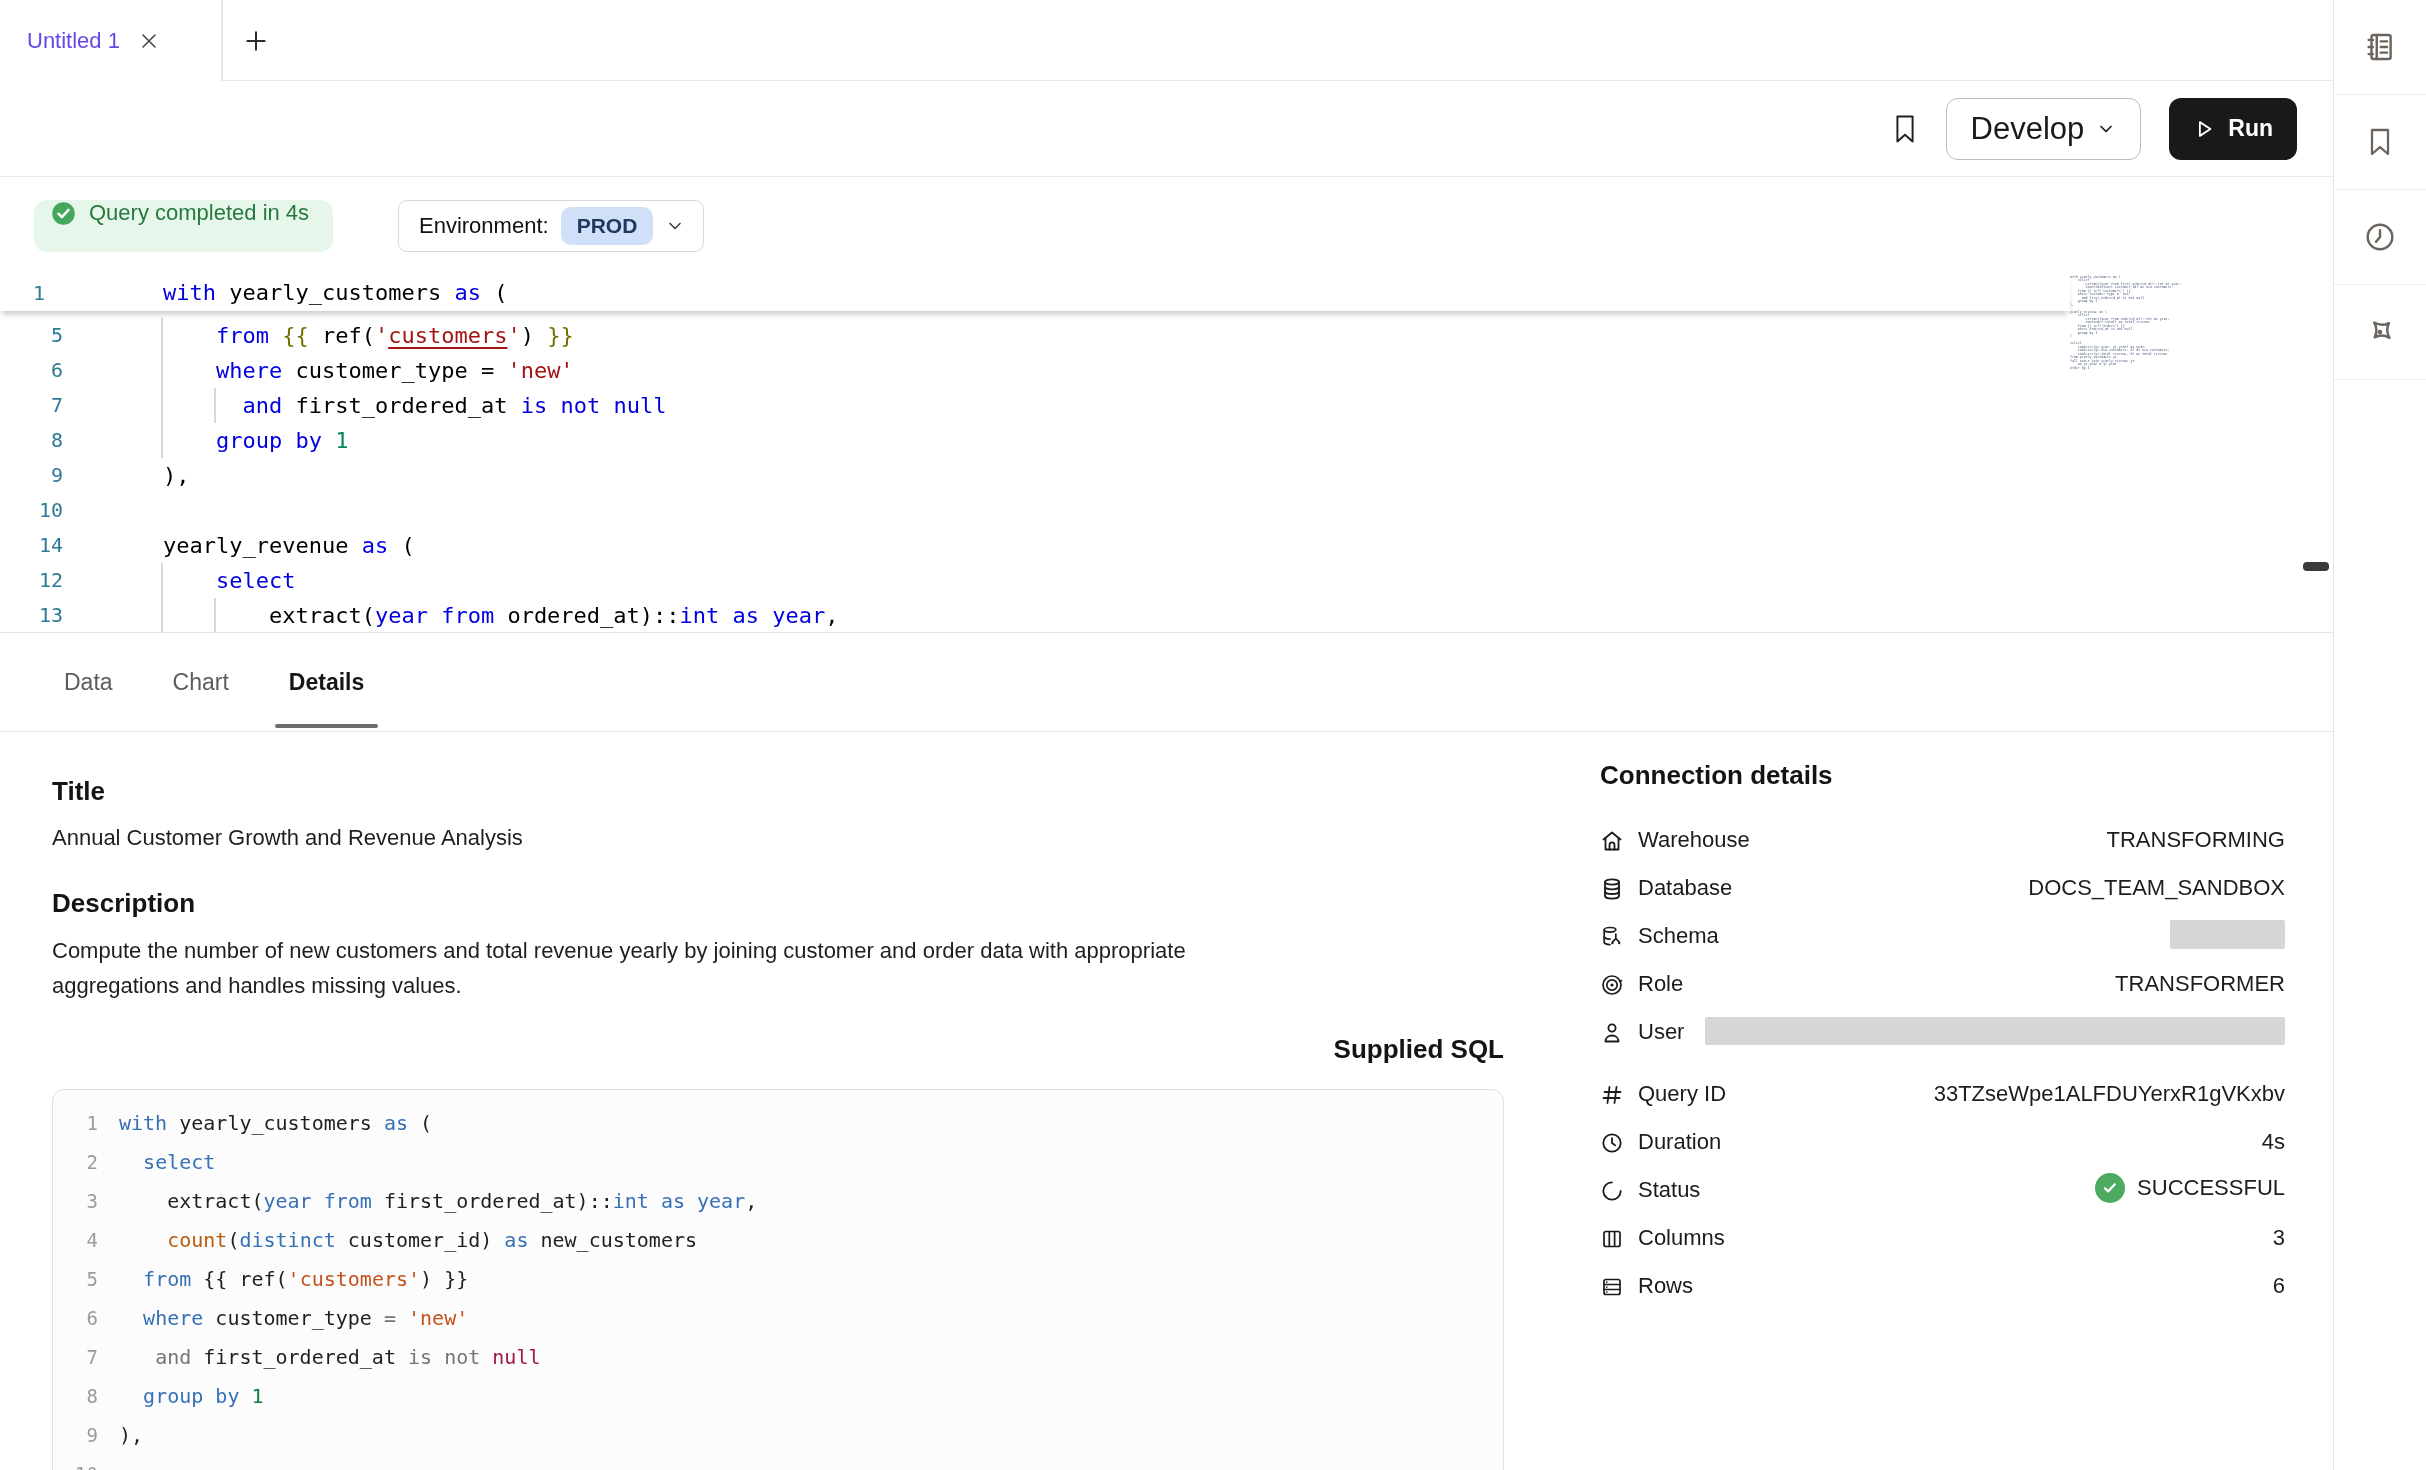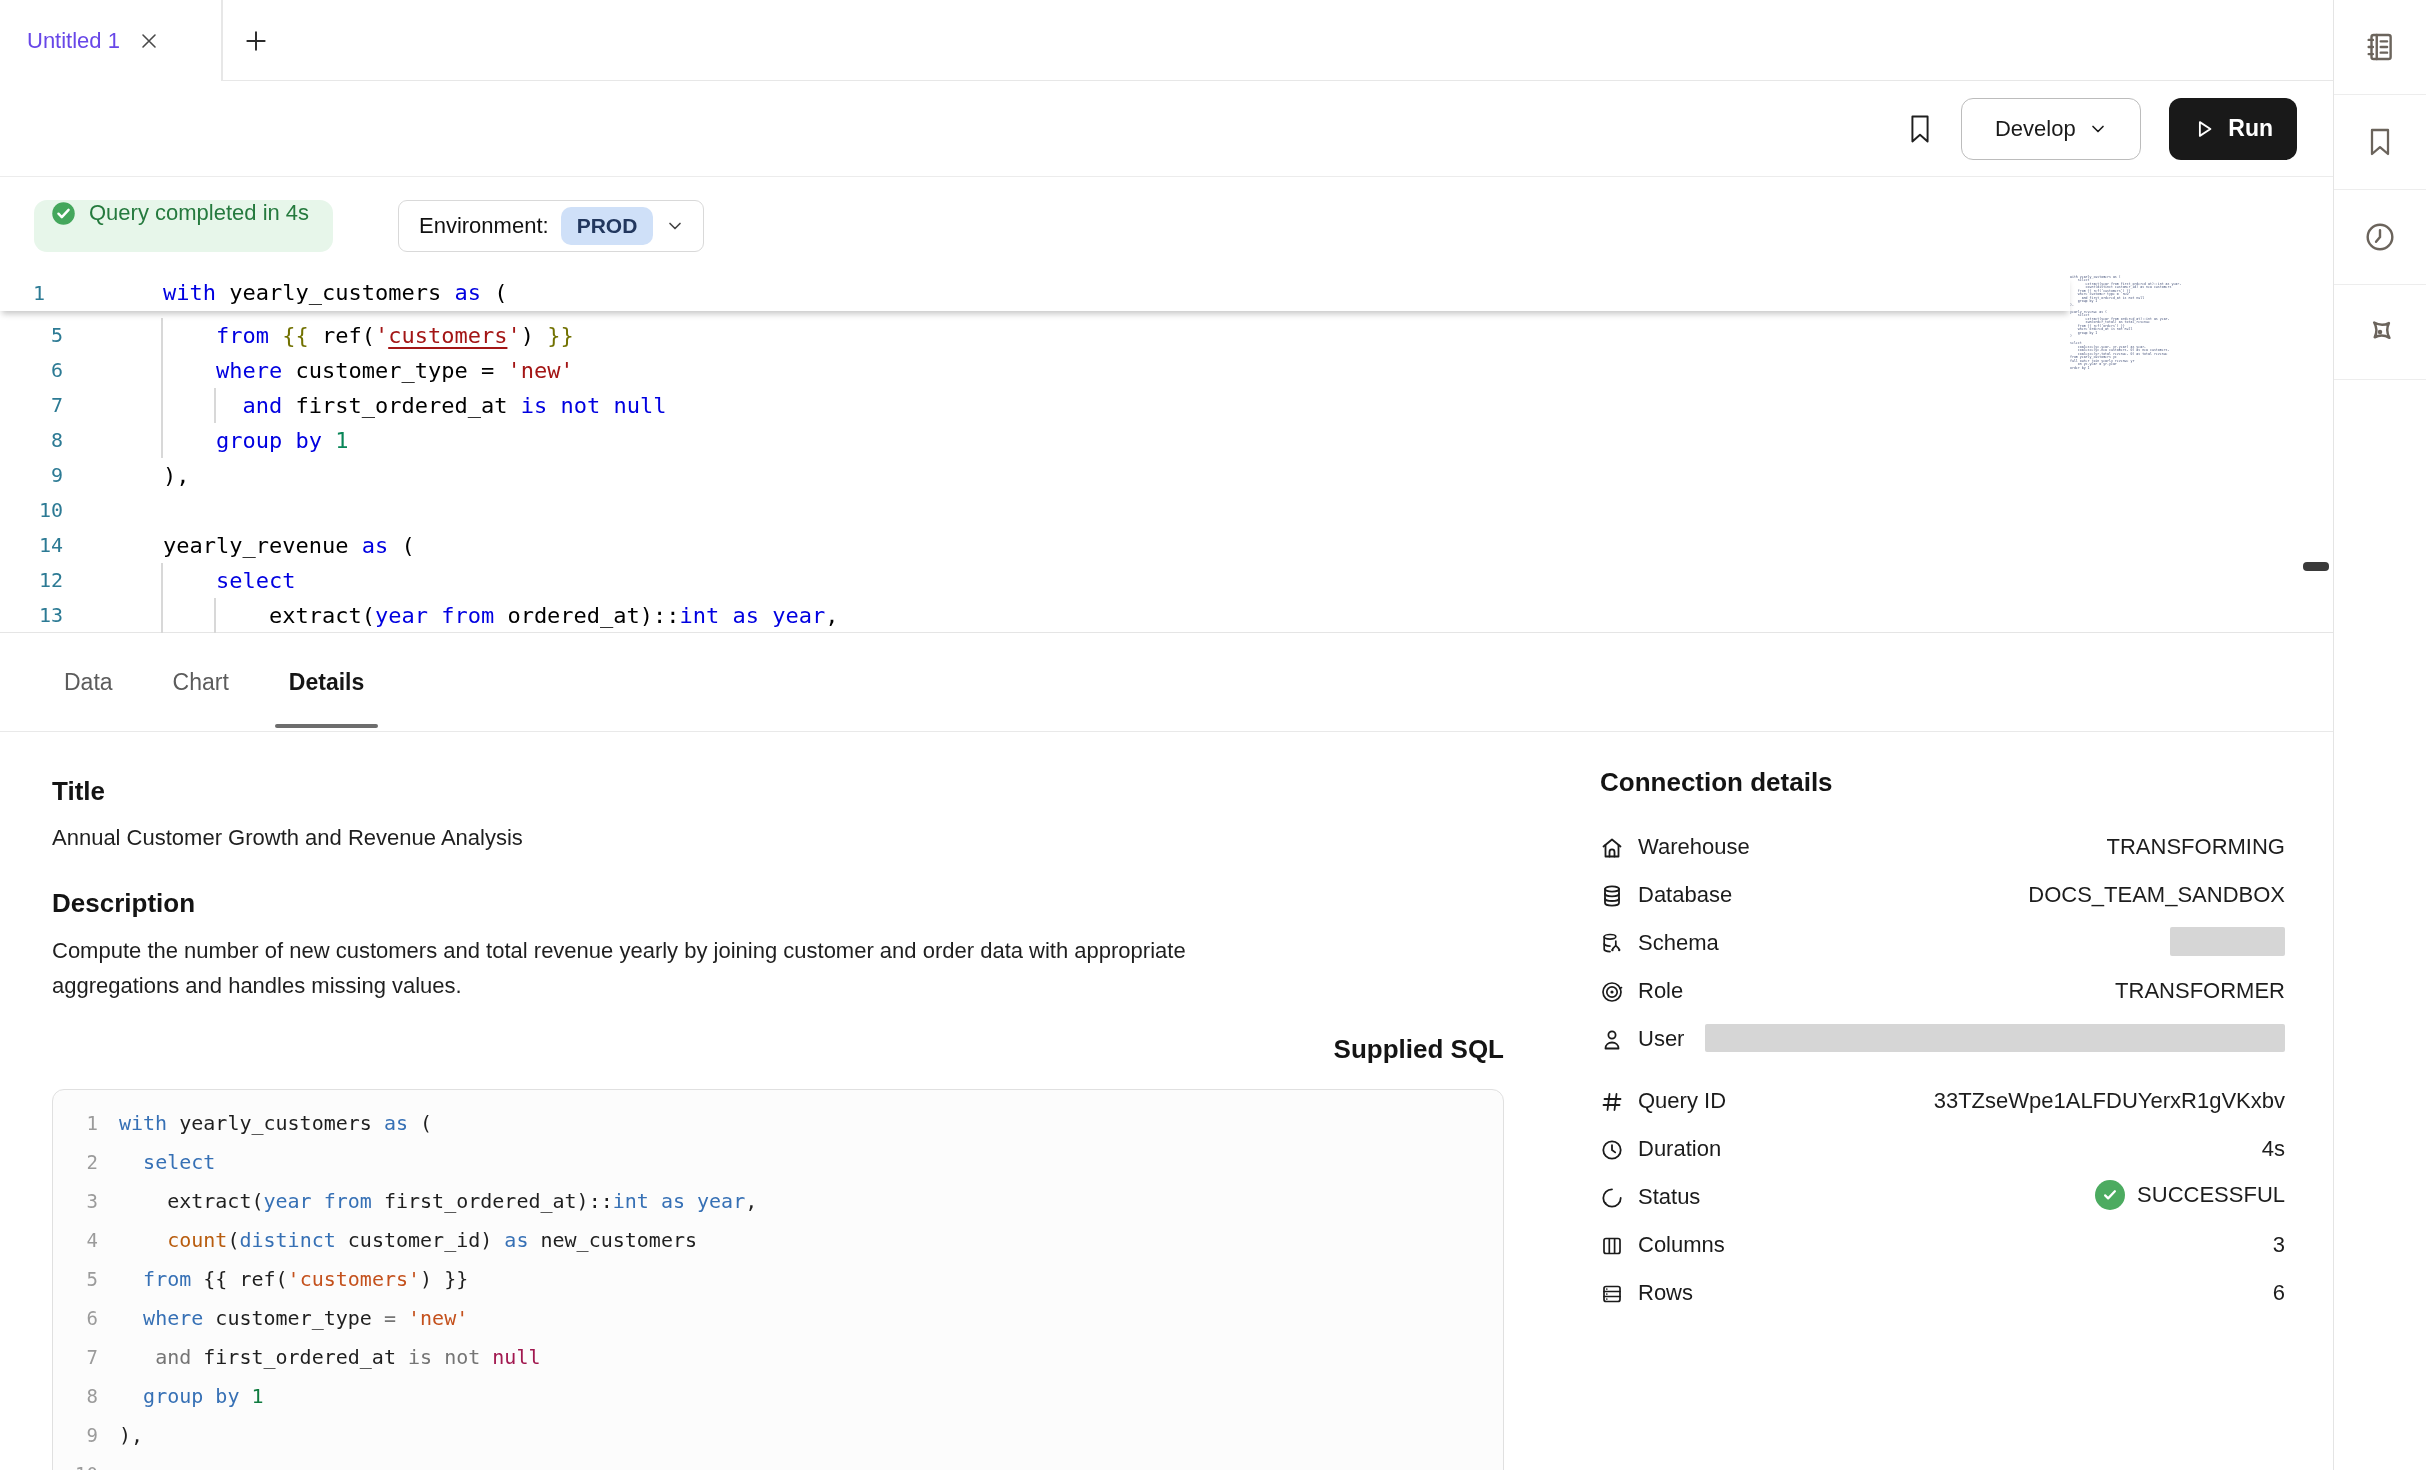--- a/index.html
+++ b/index.html
@@ -20,21 +20,21 @@
   .tab-title { color:#6847e8; font-size:22px; }
   .tab-close { color:#4a4a4a; display:flex; }
   .tab-sep { position:absolute; left:221px; top:0; width:1.5px; height:80px; background:#e7e7e7; }
   .newtab { position:absolute; left:243px; top:28px; width:26px; height:26px; background:none; border:none; color:#2b2b2b; cursor:pointer; display:flex; }
 
   
   .toolbar { position:absolute; top:81px; left:0; width:2333px; height:96px; border-bottom:1.5px solid #ececec;
              display:flex; align-items:center; justify-content:flex-end; padding-right:36px; gap:28px; }
   .bm-btn { border:none; background:none; color:#1f1f1f; display:flex; cursor:pointer; }
   .develop-btn { height:62px; min-width:180px; padding:0 24px; border:1.5px solid #bcbcbc; border-radius:12px; background:#fff;
-                 display:flex; align-items:center; justify-content:center; gap:12px; font-size:22px; color:#1a1a1a; cursor:pointer;
+                 display:flex; align-items:center; justify-content:center; gap:12px; font-size:31px; color:#1a1a1a; cursor:pointer;
                  font-family:"Liberation Sans",sans-serif; }
   .run-btn { height:62px; min-width:125px; padding:0 24px; border:none; border-radius:12px; background:#191919; color:#fff;
              display:flex; align-items:center; justify-content:center; gap:13px; font-size:23px; font-weight:600; cursor:pointer;
              font-family:"Liberation Sans",sans-serif; }
 
   
   .statusrow { position:absolute; top:177px; left:0; width:2333px; height:75px; }
   .ok-pill { position:absolute; left:34px; top:23px; height:52px; padding:0 24px 0 16px; background:#e7f6ea; border-radius:13px;
              display:flex; align-items:flex-start; gap:12px; }
   .ok-pill-text { color:#257a3e; font-size:22px; font-weight:500; }
@@ -80,21 +80,21 @@
   .d-h3 { margin-top:30px;text-align:right; }
   .sql-box { margin-top:24px; width:1452px; height:412px; border:1.5px solid #e0e0e0; border-radius:12px; background:#fcfcfc;
              padding-top:14px; overflow:hidden; }
   .sql-box .crow { height:39px; line-height:39px; font-size:20px; }
   .sql-box .crow .ln { width:45px; font-size:19px; color:#9b9b9b; }
   .sql-box .crow .cl { margin-left:21px; }
   .b-K{color:#3670b5} .b-P{color:#1f1f1f} .b-F{color:#b85c0e} .b-S{color:#c4511d}
   .b-G{color:#757575} .b-M{color:#a1184f} .b-N{color:#0f7b3f}
 
   .d-right { position:absolute; left:1600px; top:733px; width:685px; }
-  .d-right .d-h { margin-top:33px; }
+  .d-right .d-h { margin-top:26px; }
   .rows-block { margin-top:14px; }
   .info-row { height:48px; display:flex; align-items:flex-end; gap:14px; }
   .info-row .ricon { flex:none; width:24px; height:24px; color:#1b1b1b; display:flex; }
   .info-row .rlabel { font-size:22px; color:#1b1b1b; }
   .info-row .rvalue { margin-left:auto; font-size:22px; color:#1d1d1d; display:flex; align-items:center; gap:12px; }
   .redact { background:#d6d6d6; border-radius:2px; }
   .redact.schema { width:115px; height:29px; }
   .redact.user { margin-left:auto; width:580px; height:28px; }
   .succ-circle { width:30px; height:30px; border-radius:50%; background:#4cab60; display:flex; align-items:center; justify-content:center; }
   .qd-gap { margin-top:26px; }

